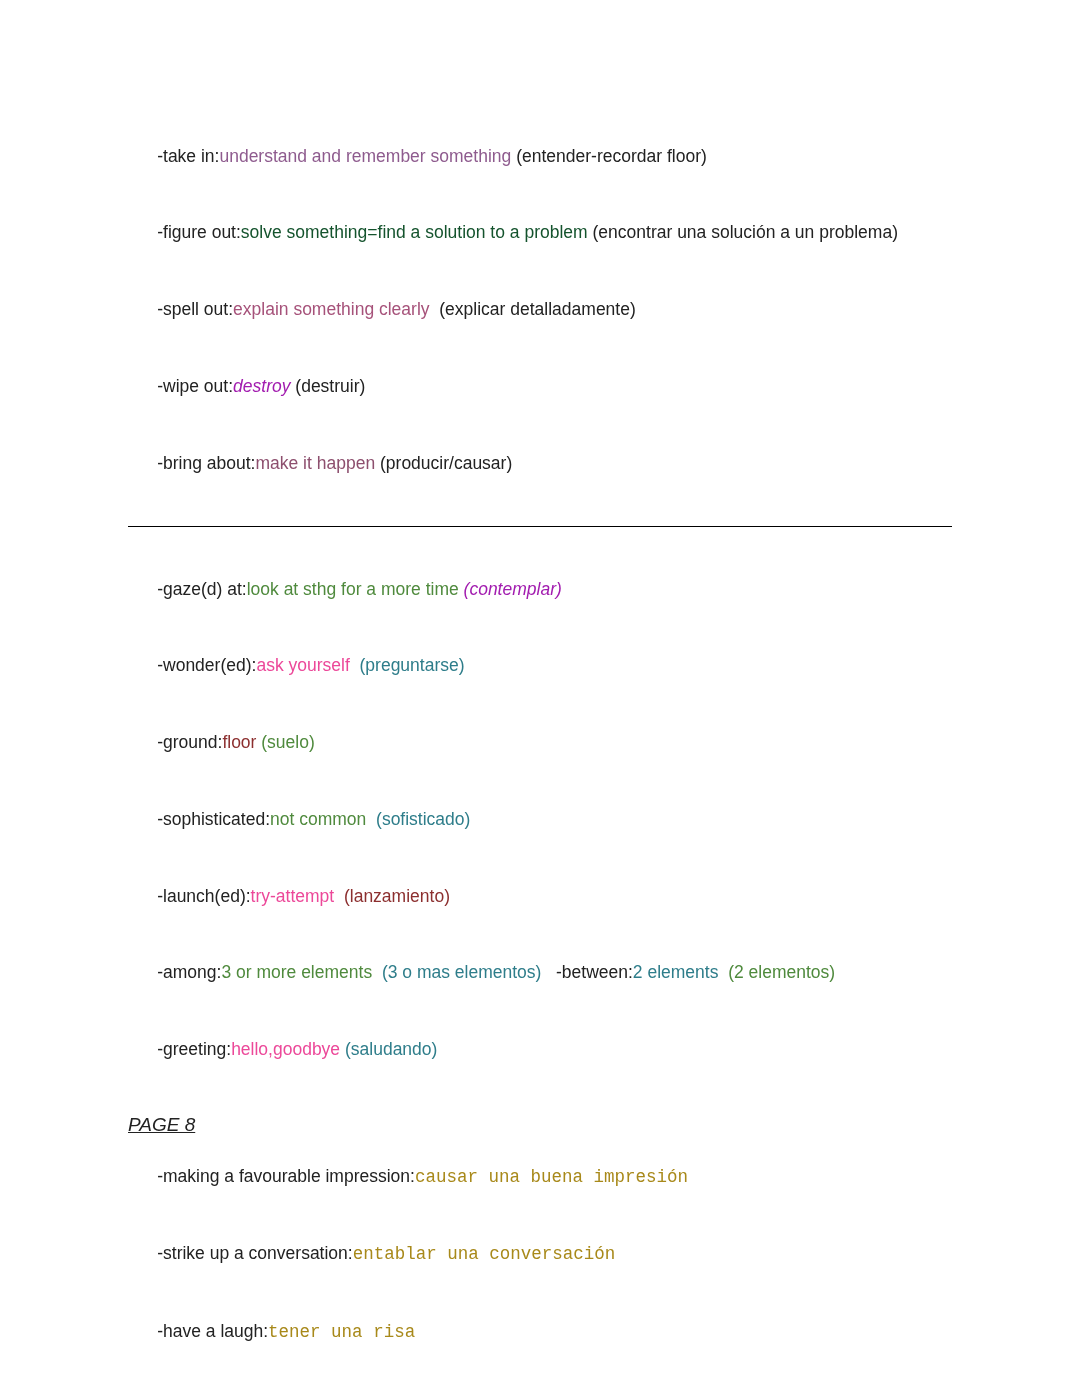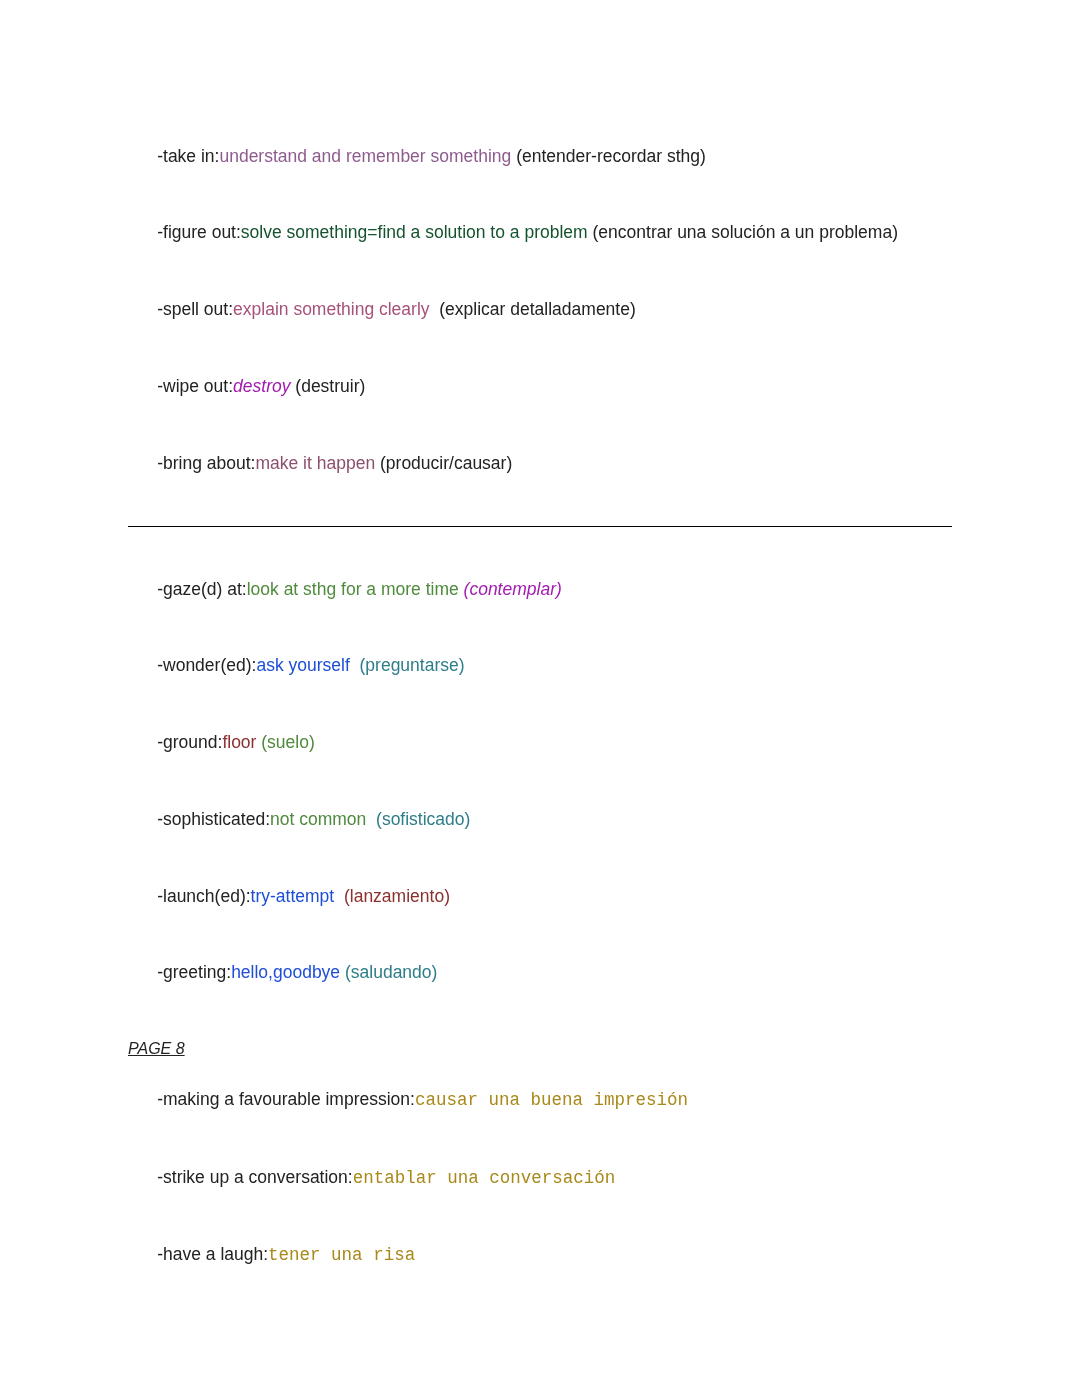--- a/index.html
+++ b/index.html
@@ -29,47 +29,47 @@
     margin: 0;
   }
   .sep {
     border: none;
     border-top: 1.4px solid #000000;
     margin: 24px 0 24px 0;
     width: 100%;
   }
   .gap-md { height: 24px; }
   .page-head {
-    font-size: 16px;
+    font-size: 19px;
     line-height: 25.6px;
     font-style: italic;
     text-decoration: underline;
     color: #222222;
   }
   
   .c-purple { color: #8e5b8e; }
   .c-mauve  { color: #14532d; }
   .c-rose   { color: #a6527a; }
   .c-crimson{ color: #a21caf; font-style: italic; }
   .c-plum   { color: #8d4f6e; }
   .c-green  { color: #4f8a3d; }
-  .c-olive  { color: #1d4ed8; }
+  .c-olive  { color: #ec4899; }
   .c-darkred{ color: #8c2f2f; }
   .c-teal   { color: #2e7d8a; }
   .c-gold   { color: #a8891a; font-family: Liberation Mono, monospace; }
   .c-black  { color: #222222; }
 </style>
 </head>
 <body>
 
 <div class="page">
 
   <div class="block">
     <div class="line">
-      <span class="c-black">-take in:</span><span class="c-purple">understand and remember something</span><span class="c-black"> (entender-recordar sthg)</span>
+      <span class="c-black">-take in:</span><span class="c-purple">understand and remember something</span><span class="c-black"> (entender-recordar floor)</span>
     </div>
     <div class="line">
       <span class="c-black">-figure out:</span><span class="c-mauve">solve something=find a solution to a problem</span><span class="c-black"> (encontrar una solución a un problema)</span>
     </div>
     <div class="line">
       <span class="c-black">-spell out:</span><span class="c-rose">explain something clearly</span><span class="c-black">  (explicar detalladamente)</span>
     </div>
     <div class="line">
       <span class="c-black">-wipe out:</span><span class="c-crimson">destroy</span><span class="c-black"> (destruir)</span>
     </div>
@@ -90,20 +90,23 @@
     <div class="line">
       <span class="c-black">-ground:</span><span class="c-darkred">floor</span><span class="c-green"> (suelo)</span>
     </div>
     <div class="line">
       <span class="c-black">-sophisticated:</span><span class="c-green">not common</span><span class="c-teal">  (sofisticado)</span>
     </div>
     <div class="line">
       <span class="c-black">-launch(ed):</span><span class="c-olive">try-attempt</span><span class="c-darkred">  (lanzamiento)</span>
     </div>
     <div class="line">
+      <span class="c-black">-among:</span><span class="c-green">3 or more elements</span><span class="c-teal">  (3 o mas elementos)</span><span class="c-black">   -between:</span><span class="c-teal">2 elements</span><span class="c-green">  (2 elementos)</span>
+    </div>
+    <div class="line">
       <span class="c-black">-greeting:</span><span class="c-olive">hello,goodbye</span><span class="c-teal"> (saludando)</span>
     </div>
   </div>
 
   <div class="gap-md"></div>
 
   <div class="page-head">PAGE 8</div>
 
   <div class="block">
     <div class="line">

